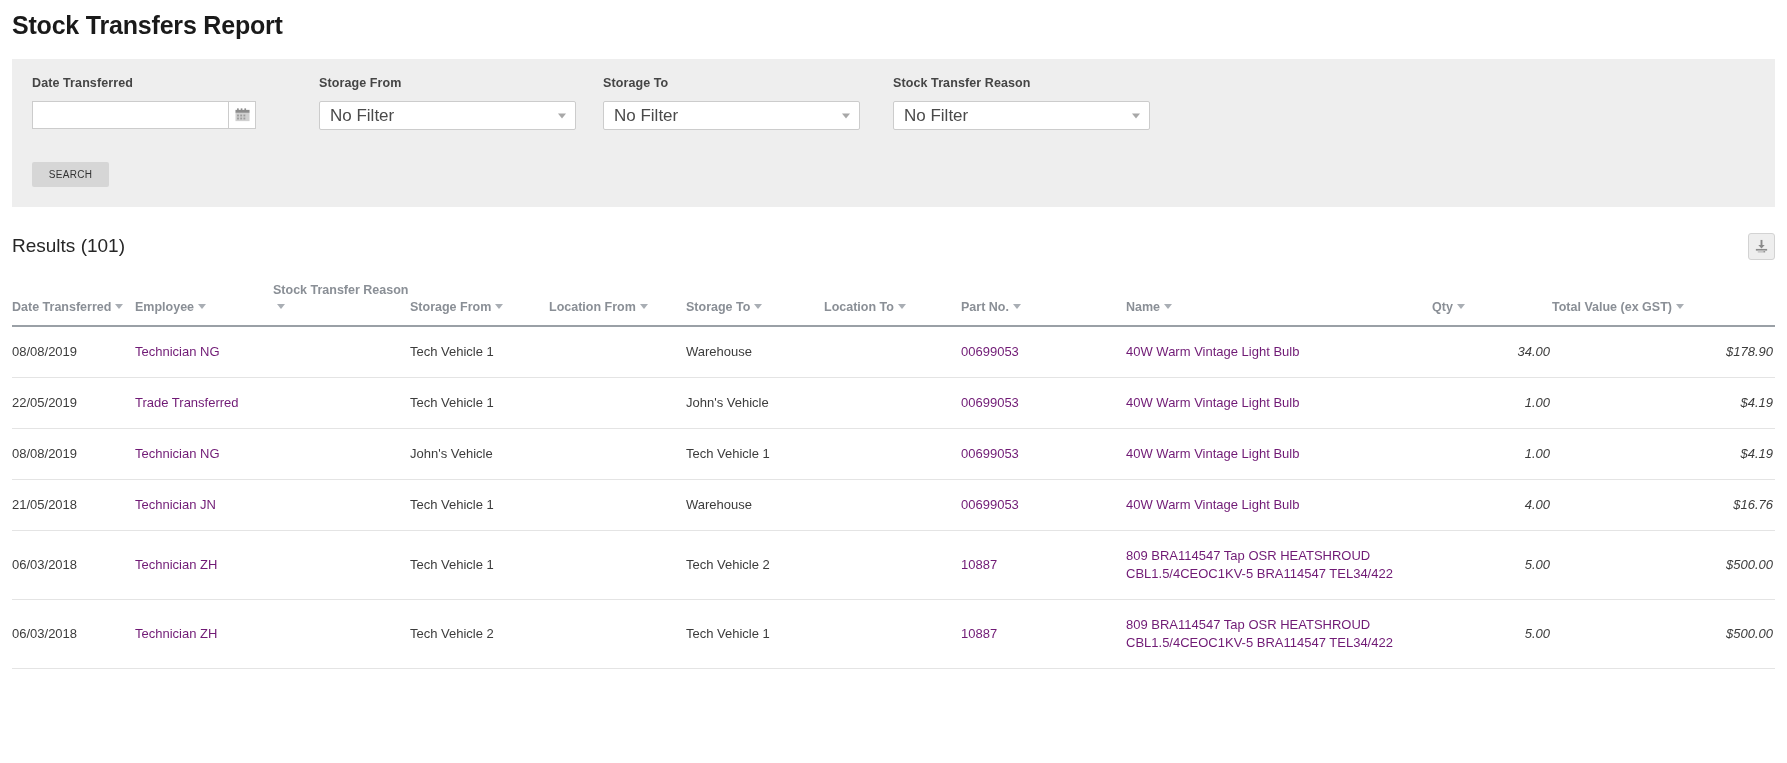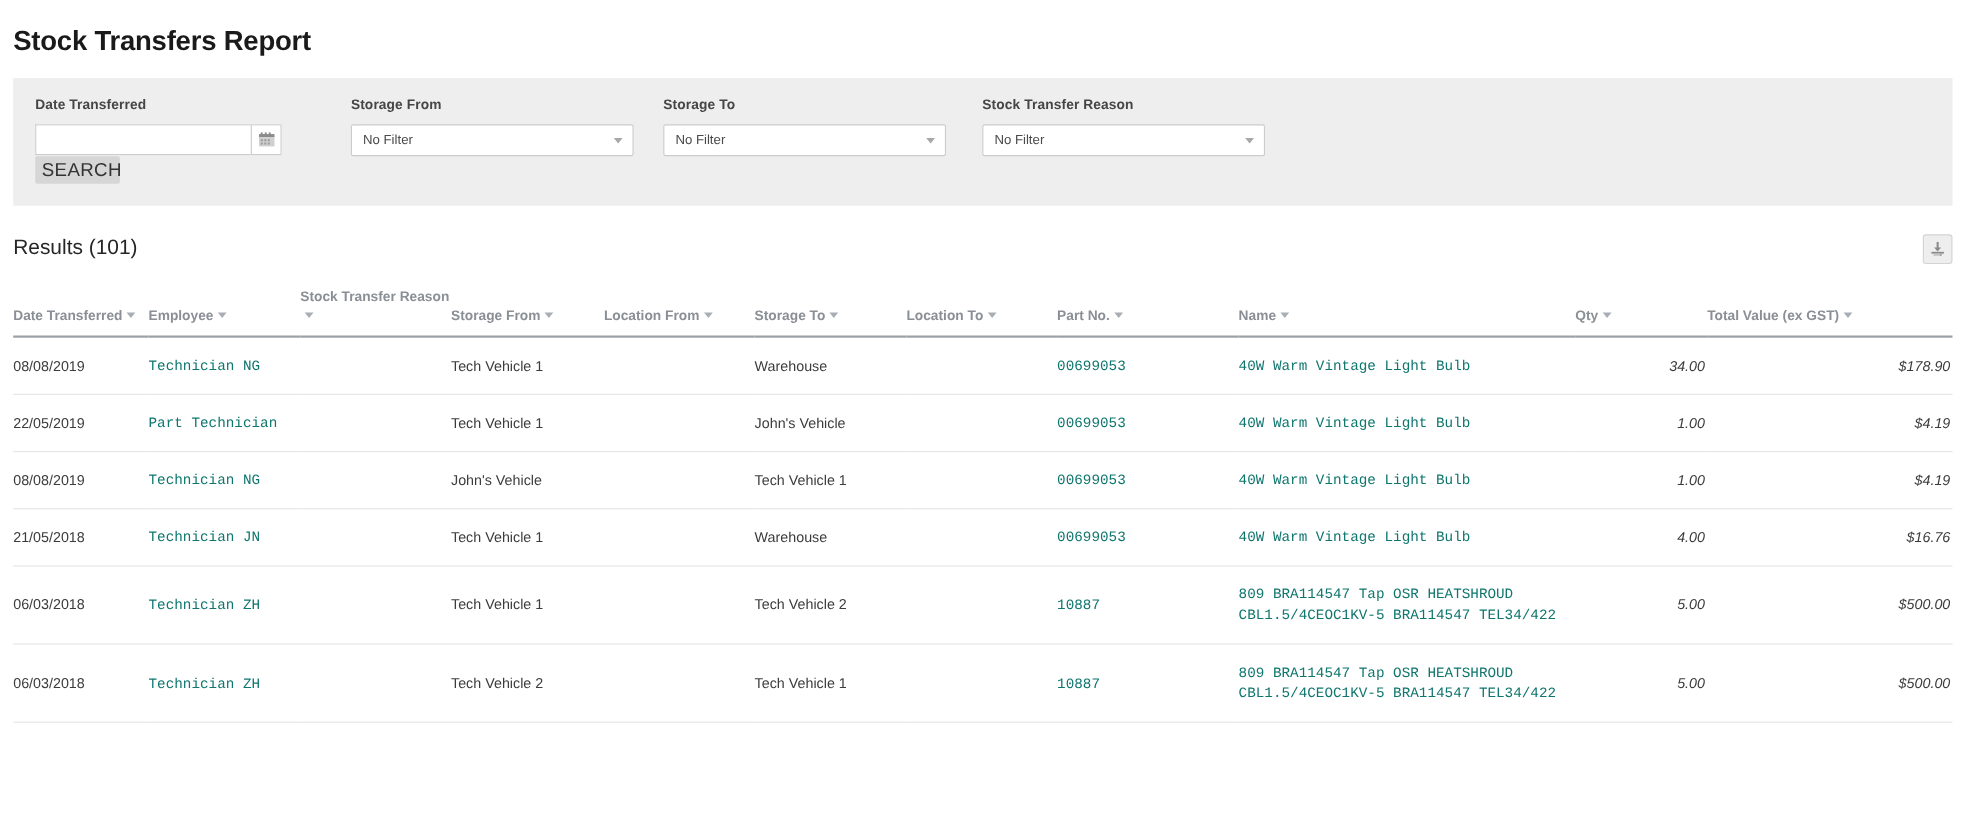--- a/index.html
+++ b/index.html
@@ -16,21 +16,20 @@
     overflow: hidden;
   }
 
   .page-title {
     font-size: 25px;
     font-weight: bold;
     color: #1a1a1a;
     padding: 8px 0 0 12px;
     letter-spacing: -0.2px;
     line-height: 34px;
-    margin-top: 12px;
   }
 
   
   .filter-panel {
     background: #eeeeee;
     margin: 17px 12px 0 12px;
     padding: 17px 20px 20px 20px;
     display: flex;
     flex-direction: column;
   }
@@ -91,43 +90,43 @@
     height: 29px;
     border: 1px solid #cccccc;
     border-radius: 2px;
     background: #ffffff;
     display: flex;
     align-items: center;
     padding: 0 10px;
     cursor: pointer;
   }
   .select-value {
-    font-size: 12px;
+    font-size: 17px;
     color: #4a4a4a;
     line-height: 27px;
   }
   .select-arrow {
     position: absolute;
     right: 9px;
     top: 50%;
     transform: translateY(-50%);
     width: 0; height: 0;
     border-left: 4.5px solid transparent;
     border-right: 4.5px solid transparent;
     border-top: 5.5px solid #a8a8a8;
   }
 
   .search-btn {
-    margin-top: 0;
+    margin-top: 32px;
     width: 77px;
     height: 25px;
     background: #d6d6d6;
     border: none;
     border-radius: 2px;
-    font-size: 17px;
+    font-size: 10px;
     color: #333333;
     font-family: "Liberation Sans", sans-serif;
     letter-spacing: 0.3px;
     cursor: pointer;
     align-self: flex-start;
   }
 
   
   .results-bar {
     display: flex;
@@ -190,24 +189,23 @@
     font-size: 13px;
     color: #3c3c3c;
     padding: 16px 0 16px 0;
     border-bottom: 1px solid #e4e4e4;
     vertical-align: middle;
     line-height: 18px;
   }
   table.report tbody td.num { text-align: right; padding-right: 2px; font-style: italic; }
   table.report tbody tr:first-child td { border-top: none; }
   a.cell-link {
-    color: #0f766e;
+    color: #701a75;
     text-decoration: none;
     cursor: pointer;
-    font-family: Liberation Mono, monospace;
   }
 
   
   col.c-date  { width: 123px; }
   col.c-emp   { width: 138px; }
   col.c-reason{ width: 137px; }
   col.c-sfrom { width: 139px; }
   col.c-lfrom { width: 137px; }
   col.c-sto   { width: 138px; }
   col.c-lto   { width: 137px; }
@@ -333,21 +331,21 @@
           <td><span></span></td>
           <td><span>Warehouse</span></td>
           <td><span></span></td>
           <td><a class="cell-link">00699053</a></td>
           <td><a class="cell-link">40W Warm Vintage Light Bulb</a></td>
           <td class="num"><span>34.00</span></td>
           <td class="num"><span>$178.90</span></td>
         </tr>
         <tr>
           <td><span>22/05/2019</span></td>
-          <td><a class="cell-link">Part Technician</a></td>
+          <td><a class="cell-link">Trade Transferred</a></td>
           <td><span></span></td>
           <td><span>Tech Vehicle 1</span></td>
           <td><span></span></td>
           <td><span>John's Vehicle</span></td>
           <td><span></span></td>
           <td><a class="cell-link">00699053</a></td>
           <td><a class="cell-link">40W Warm Vintage Light Bulb</a></td>
           <td class="num"><span>1.00</span></td>
           <td class="num"><span>$4.19</span></td>
         </tr>

